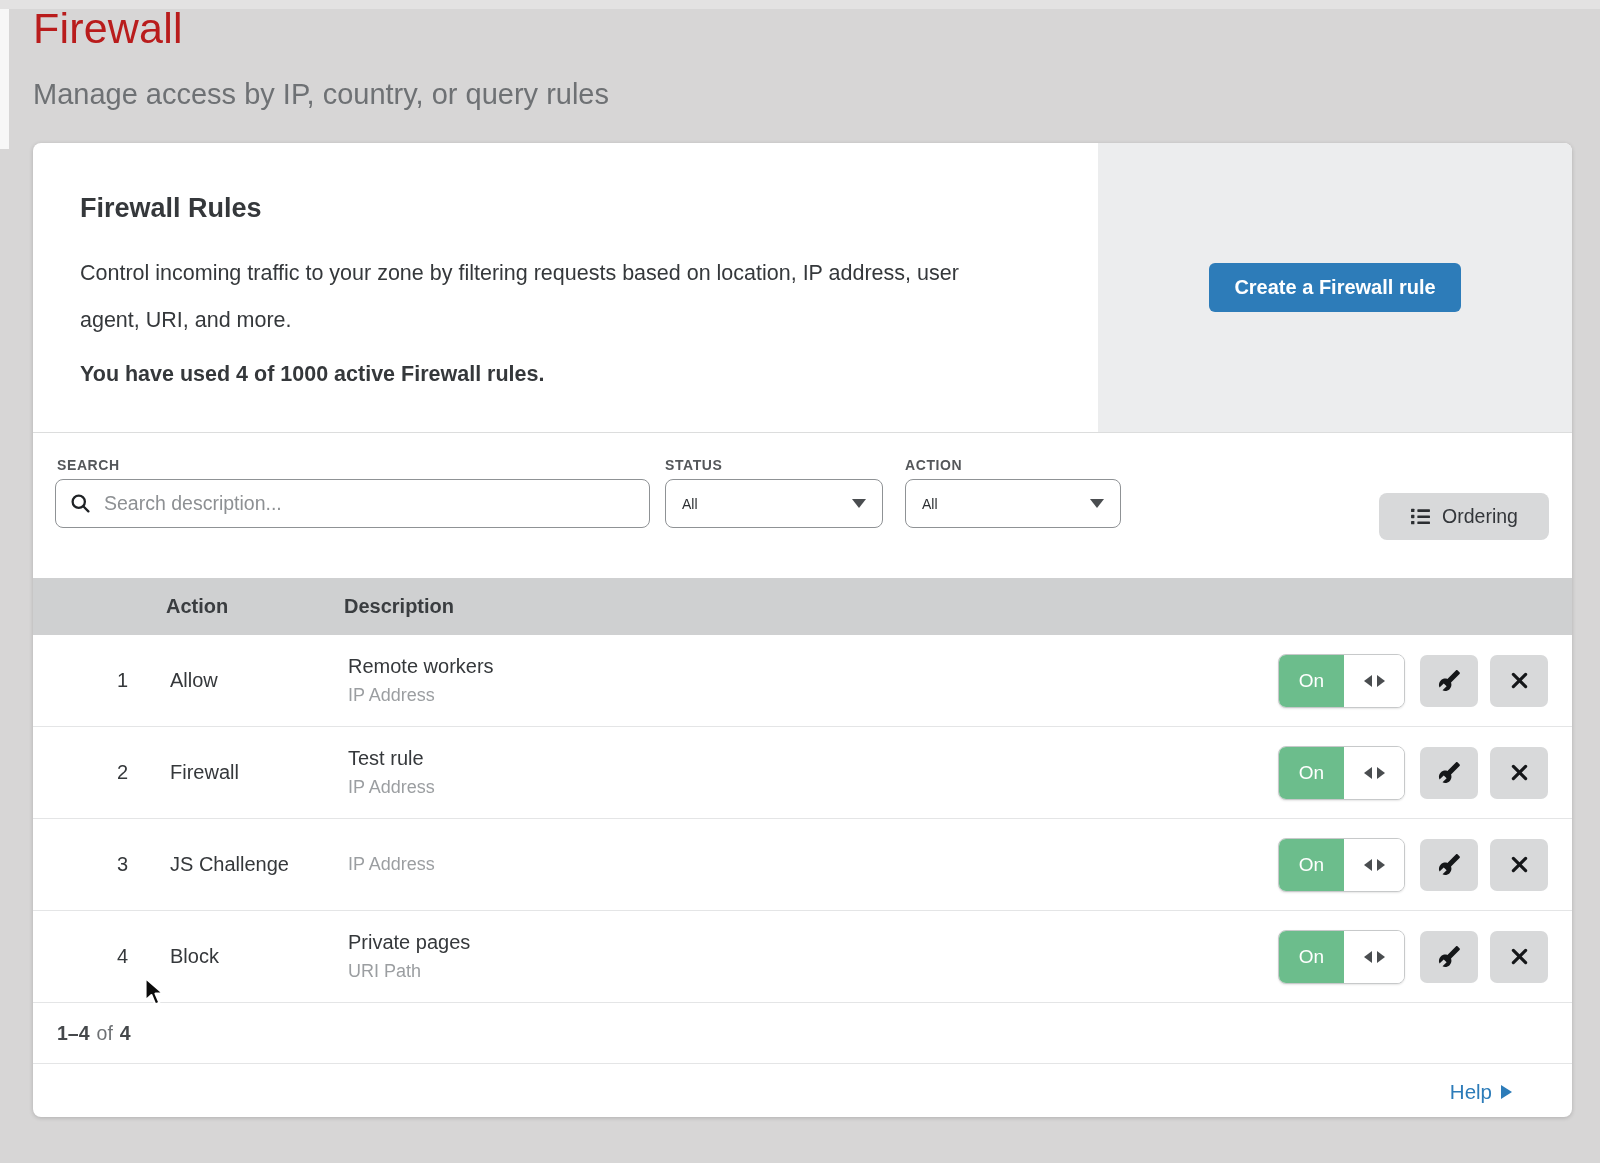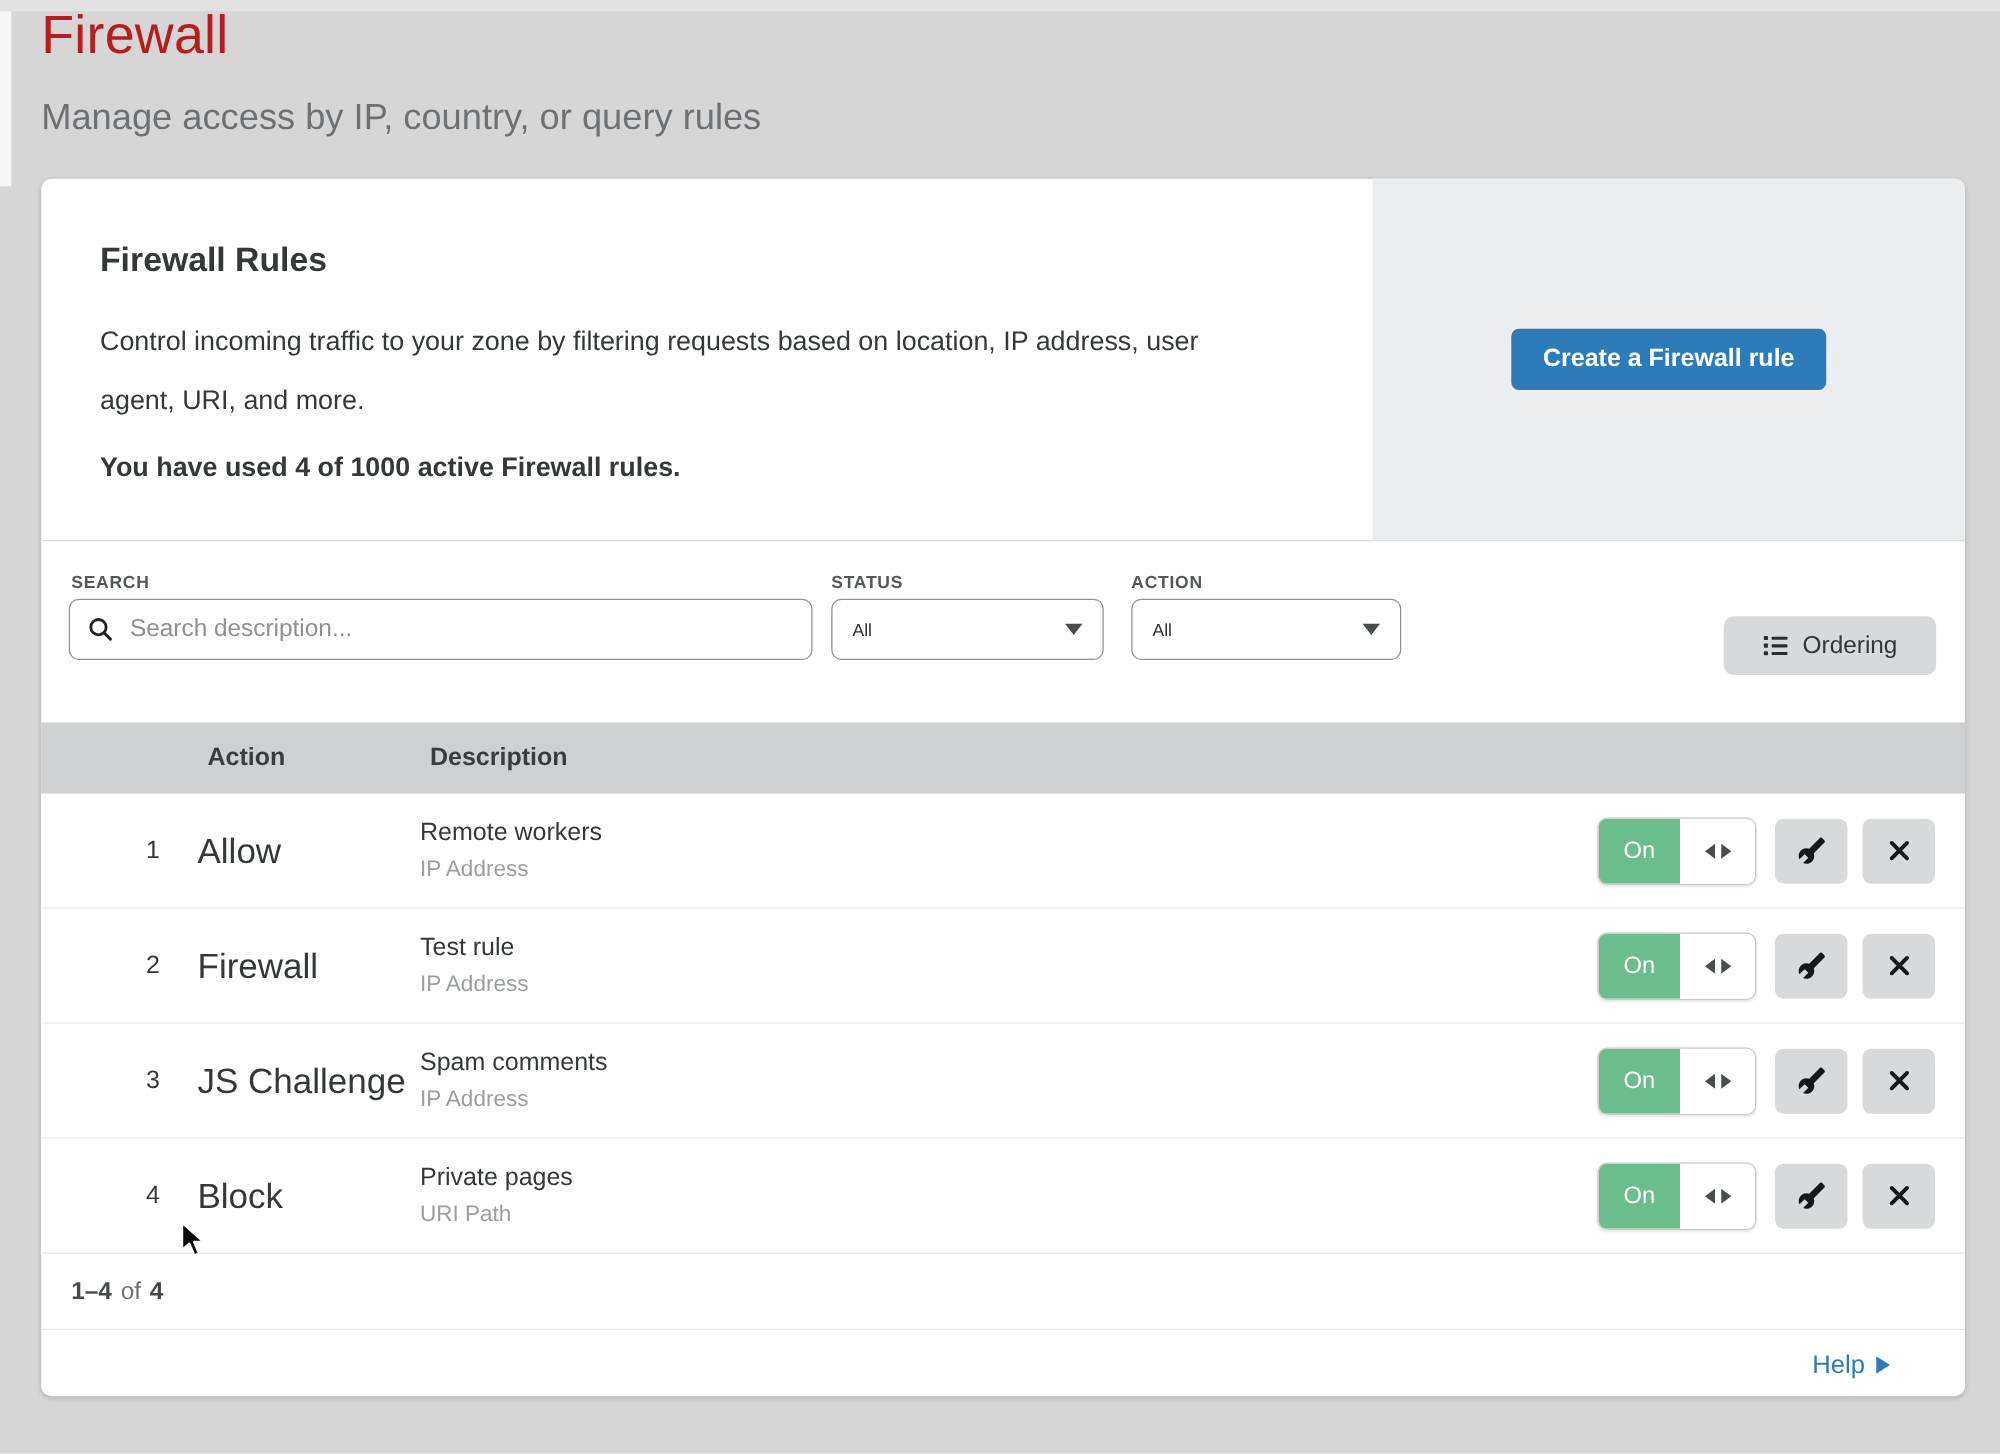--- a/index.html
+++ b/index.html
@@ -100,21 +100,21 @@
   .th-num { width:133px; }
   .th-action { width:178px; }
   .th-desc { flex:1; }
 
   .rule-row {
     display:flex; align-items:center;
     height:92px; border-bottom:1px solid #e4e5e6;
     background:#fff;
   }
   .cell-num { width:95px; text-align:right; font-size:20px; color:#35383b; }
-  .cell-action { width:178px; margin-left:30px; font-size:28px; color:#35383b; }
+  .cell-action { width:178px; margin-left:42px; font-size:20px; color:#35383b; }
   .cell-desc { flex:1; }
   .desc-title { font-size:20px; color:#35383b; margin-bottom:7px; }
   .desc-sub { font-size:18px; color:#9b9ea1; }
 
   .cell-controls { display:flex; align-items:center; padding-right:24px; }
   .toggle {
     width:127px; height:54px;
     border:1px solid #c7c9ca; border-radius:8px;
     background:#fff; display:flex; overflow:hidden;
     box-shadow:0 1px 2px rgba(0,0,0,0.10);
@@ -276,21 +276,20 @@
             <line x1="19" y1="5" x2="5" y2="19"></line>
           </svg>
         </button>
       </div>
     </div>
 
     <div class="rule-row">
       <div class="cell-num">3</div>
       <div class="cell-action">JS Challenge</div>
       <div class="cell-desc">
-        <div class="desc-title">Spam comments</div>
         <div class="desc-sub">IP Address</div>
       </div>
       <div class="cell-controls">
         <div class="toggle">
           <div class="toggle-on">On</div>
           <div class="toggle-off">
             <span class="tri-left"></span>
             <span class="tri-right"></span>
           </div>
         </div>

